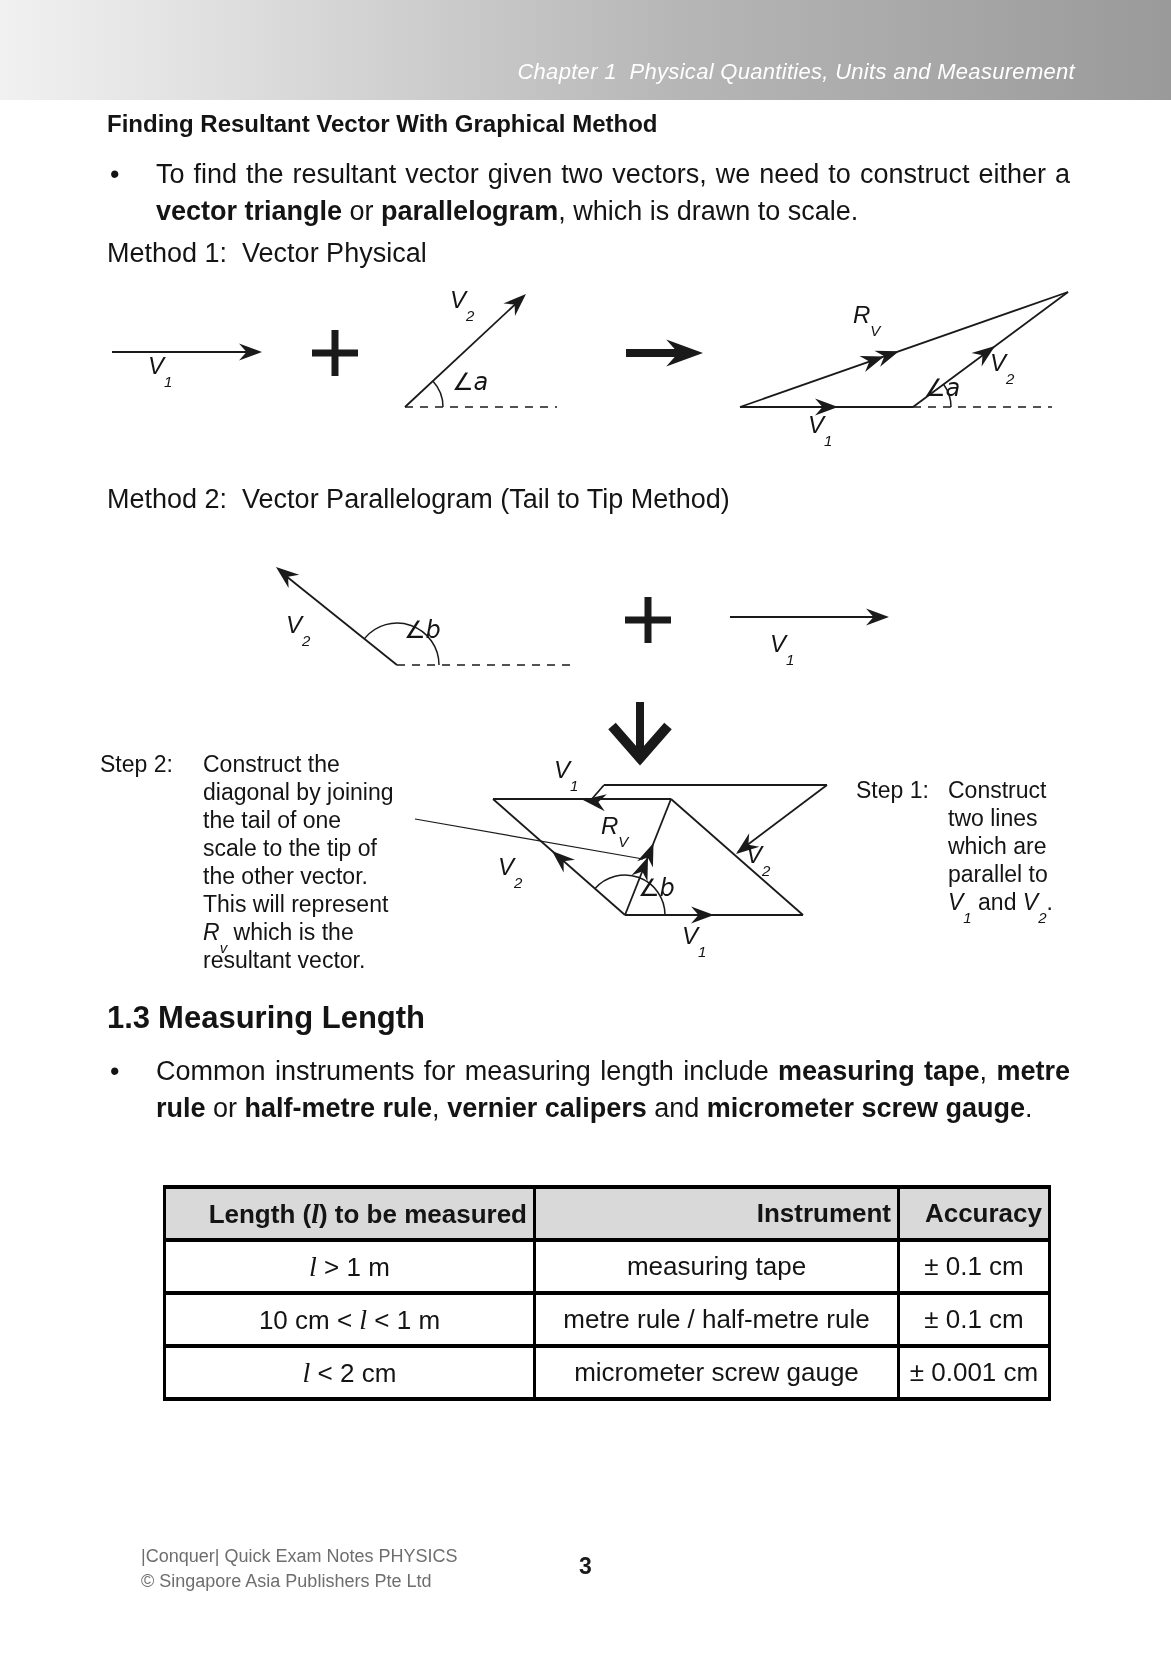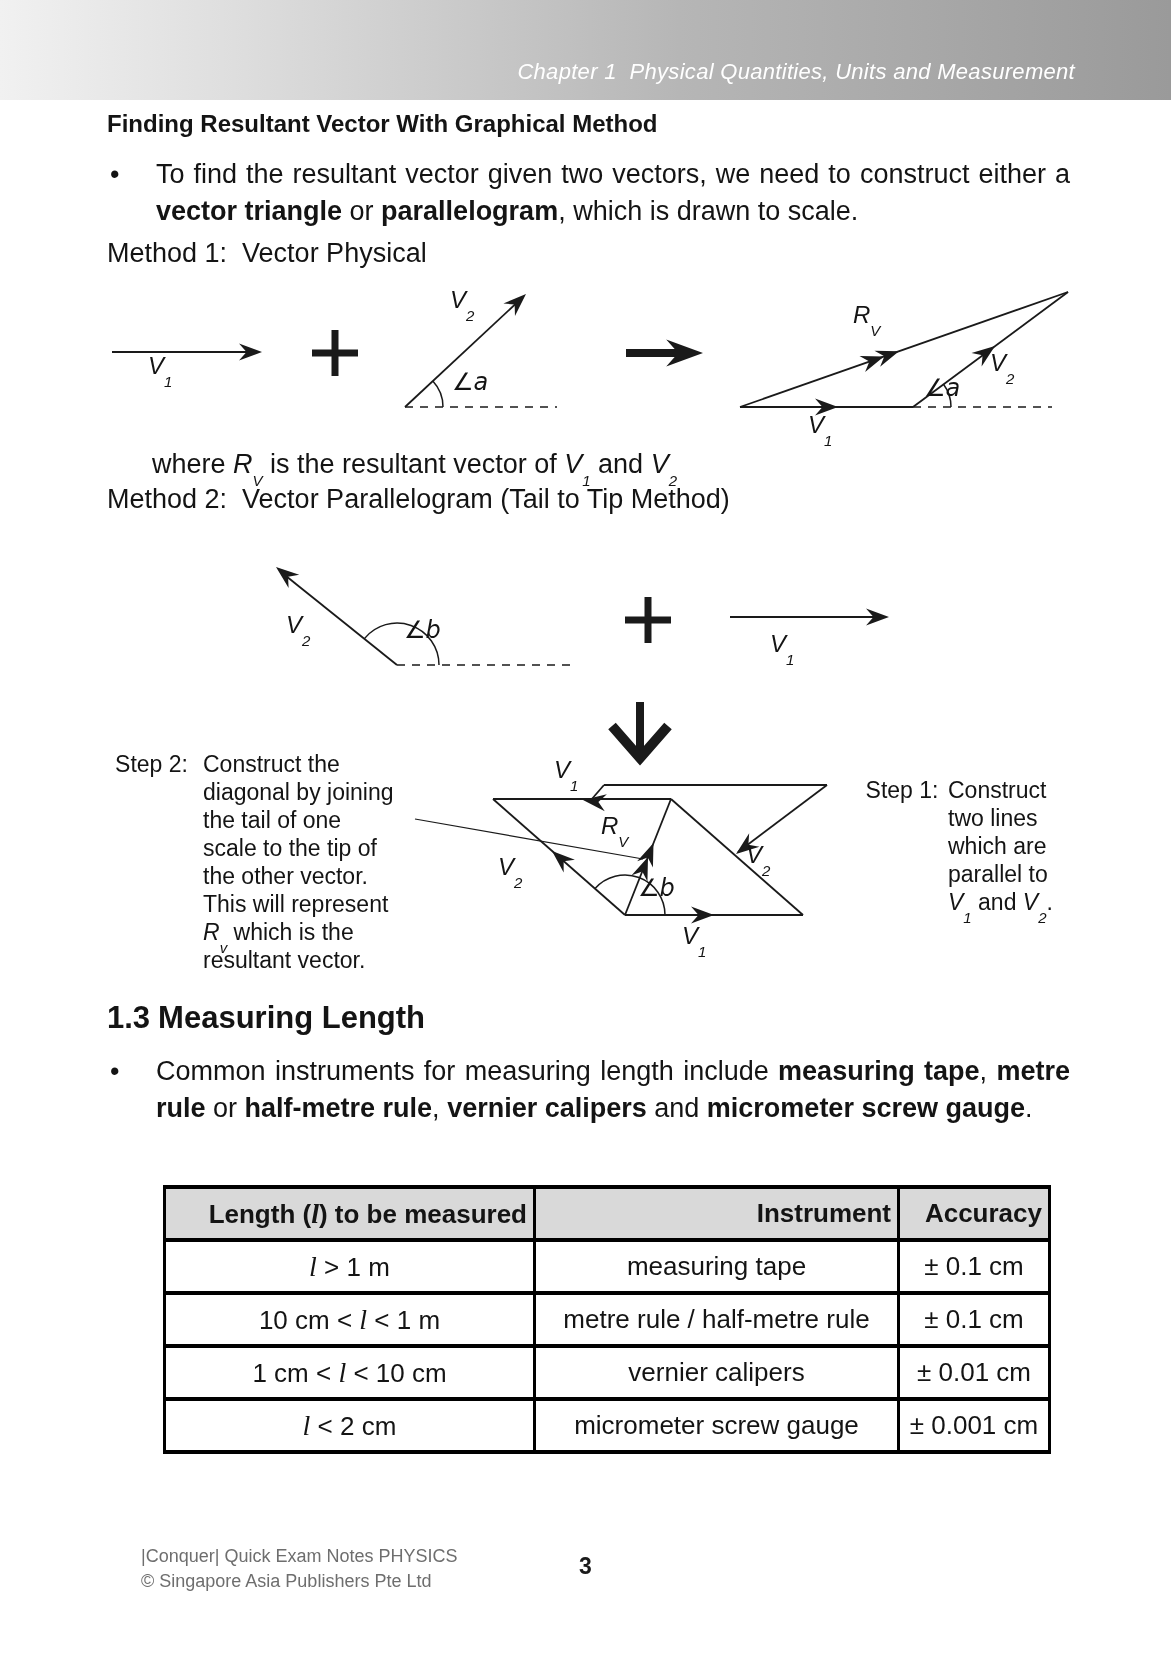--- a/index.html
+++ b/index.html
@@ -26,21 +26,21 @@
   .fig-svg path, .fig-svg line, .fig-svg polyline { stroke:#1a1a1a; fill:none; }
   .ah { fill:#1a1a1a; stroke:none; }
 
   .vlabel { position:absolute; font-size:24px; font-style:italic; white-space:nowrap; }
   .vlabel sub, .subv { font-size:15px; font-style:italic; position:relative; top:7px; line-height:0; }
   .alabel { position:absolute; font-size:24px; font-style:italic;
             font-family:"DejaVu Sans", sans-serif; white-space:nowrap; }
   .ivar { font-style:italic; }
 
   .step-block { position:absolute; display:flex; font-size:23px; line-height:28px; }
-  .step-label { flex:0 0 103px;text-align:center; }
+  .step-label { flex:0 0 103px; }
   .step-lines div { white-space:pre; }
 
   .section-heading { position:absolute; left:107px; top:1000px; font-size:31px; font-weight:bold; }
   .section-heading .num { margin-right:8px; }
 
   .measure-table { position:absolute; left:163px; top:1185px; border-collapse:collapse;
     font-size:26px; table-layout:fixed; }
   .measure-table th, .measure-table td { border-left:3px solid #000; border-right:3px solid #000;
     border-top:4px solid #000; border-bottom:4px solid #000; text-align:center;
     height:49px; padding:0 6px; }
@@ -117,21 +117,20 @@
   </svg>
 
   <div class="vlabel" style="left:148px; top:352px;"><span>V</span><sub>1</sub></div>
   <div class="vlabel" style="left:450px; top:286px;"><span>V</span><sub>2</sub></div>
   <div class="alabel" style="left:452px; top:368px;">∠a</div>
   <div class="vlabel" style="left:853px; top:301px;"><span>R</span><sub>V</sub></div>
   <div class="vlabel" style="left:990px; top:349px;"><span>V</span><sub>2</sub></div>
   <div class="vlabel" style="left:808px; top:411px;"><span>V</span><sub>1</sub></div>
   <div class="alabel" style="left:924px; top:374px;">∠a</div>
 
-  <div class="where-line"><span>where </span><span class="ivar">R</span><sub class="subv">V</sub><span> is the resultant vector of </span><span class="ivar">V</span><sub class="subv">1</sub><span> and </span><span class="ivar">V</span><sub class="subv">2</sub></div>
 
   <div class="method-line" style="top:484px;">Method 2:  Vector Parallelogram (Tail to Tip Method)</div>
 
   <svg class="fig-svg" style="top:538px;" width="1171" height="155" viewBox="0 0 1171 155">
     <g>
       <line x1="397" y1="127" x2="281" y2="34" stroke-width="1.8"></line>
       <g transform="translate(276,29) rotate(-141.2)">
           <polygon class="ah" points="0,0 -23,-8.5 -15.5,0 -23,8.5"></polygon>
         </g>
       <path d="M397,127 L573,127" stroke-width="1.5" stroke-dasharray="8,7"></path>
@@ -249,25 +248,20 @@
       <td><span></span><span class="ell">l</span><span> &gt; 1 m</span></td>
       <td>measuring tape</td>
       <td>± 0.1 cm</td>
     </tr>
     <tr>
       <td><span>10 cm &lt; </span><span class="ell">l</span><span> &lt; 1 m</span></td>
       <td>metre rule / half-metre rule</td>
       <td>± 0.1 cm</td>
     </tr>
     <tr>
-      <td><span>1 cm &lt; </span><span class="ell">l</span><span> &lt; 10 cm</span></td>
-      <td>vernier calipers</td>
-      <td>± 0.01 cm</td>
-    </tr>
-    <tr>
       <td><span></span><span class="ell">l</span><span> &lt; 2 cm</span></td>
       <td>micrometer screw gauge</td>
       <td>± 0.001 cm</td>
     </tr>
   </tbody>
     </table>
 
   <div class="footer-text">
     <div>|Conquer| Quick Exam Notes PHYSICS</div>
     <div>© Singapore Asia Publishers Pte Ltd</div>

